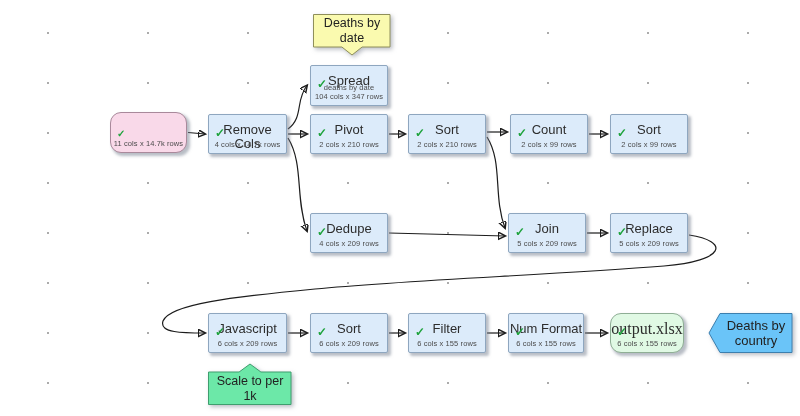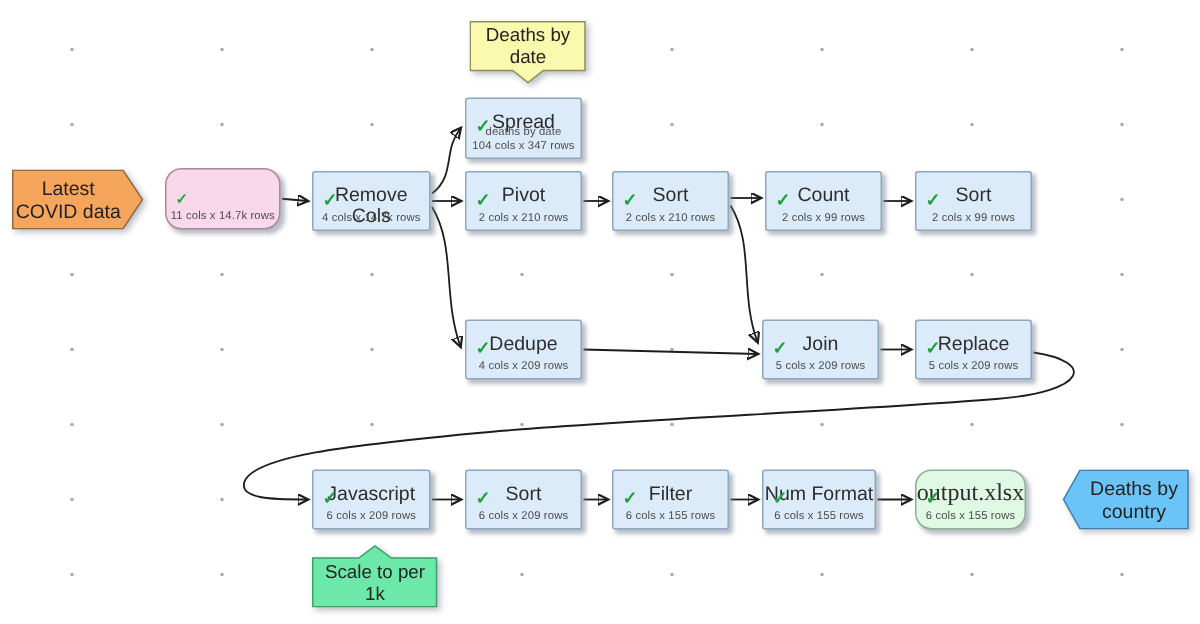--- a/index.html
+++ b/index.html
@@ -63,27 +63,20 @@
       <path d="M 487,137 C 503,162.48000000000002 493,196.15 505,228" marker-end="url(#arrowhead)"></path>
       <path d="M 589,134 L 607,134" marker-end="url(#arrowhead)"></path>
       <path d="M 389,233 L 505,236" marker-end="url(#arrowhead)"></path>
       <path d="M 587,233 L 607,233" marker-end="url(#arrowhead)"></path>
       <path d="M 689,235 C 730,241 726,261 664,266 C 550,275 408,280 315,289 C 232,297 170,304 163,321 C 159,333 183,333 205,333" marker-end="url(#arrowhead)"></path>
       <path d="M 288,333 L 307,333" marker-end="url(#arrowhead)"></path>
       <path d="M 389,333 L 405,333" marker-end="url(#arrowhead)"></path>
       <path d="M 487,333 L 505,333" marker-end="url(#arrowhead)"></path>
       <path d="M 585,333 L 607,333" marker-end="url(#arrowhead)"></path>
     </svg>
-<div class="node arrow-right" style="left: 8px; top: 113px; width: 88px; height: 40px;">
-      <svg width="88" height="40" class="shape-svg">
-        <polygon points="0.5,0.5 74,0.5 87,20 74,39.5 0.5,39.5" fill="#f6a55c" stroke="#8c6d3f"></polygon>
-      </svg>
-      <div class="shape-label">Latest
-COVID data</div>
-    </div>
     <div class="node file" style="left: 110px; top: 112px; width: 77px; height: 41px; background: rgb(249, 217, 233); border-color: rgb(169, 137, 155);">
       <span class="check" style="top: 15px; font-size: 10px;">✓</span>
       <div class="sub">
         <div>11 cols x 14.7k rows</div>
       </div>
     </div>
     <div class="node transform" style="left: 208px; top: 114px; width: 79px; height: 40px; background: rgb(220, 235, 250); border-color: rgb(142, 166, 191);">
       <span class="check">✓</span>
       <div class="title">
         <div>Remove Cols</div>

